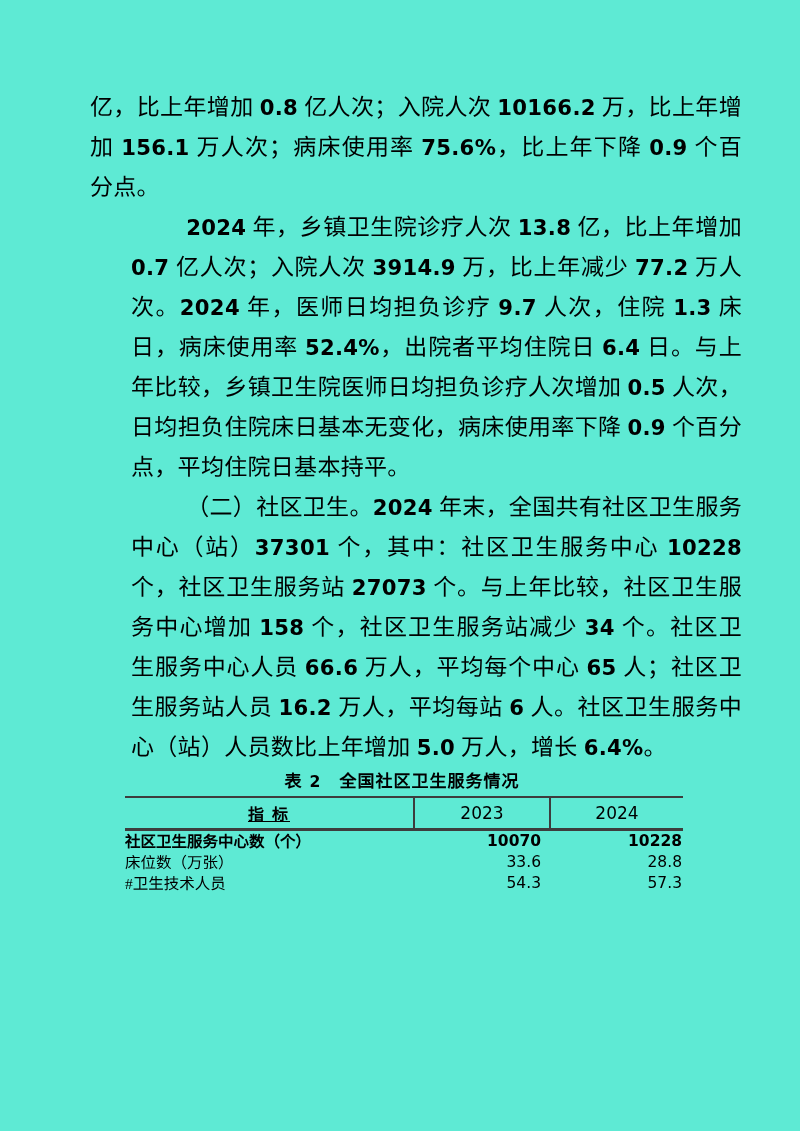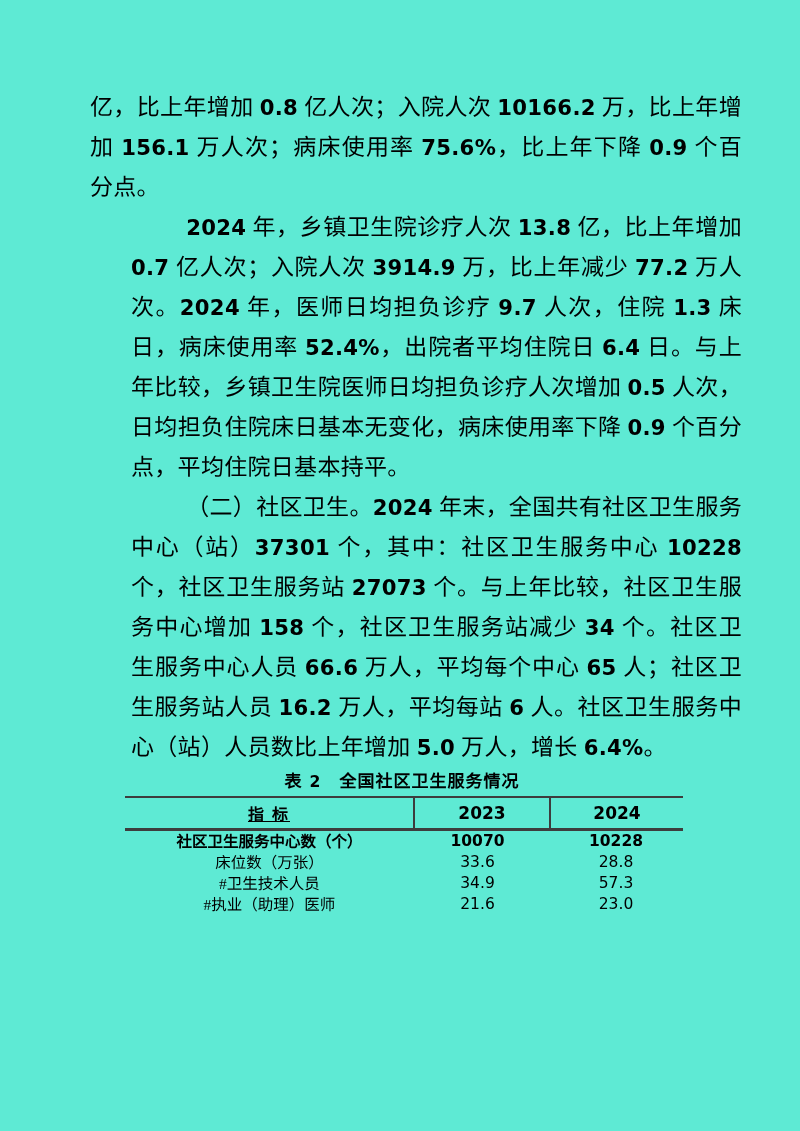--- a/index.html
+++ b/index.html
@@ -53,37 +53,37 @@
   th.col-indicator {
     width:288px;
     font-size:16px; font-weight:bold;
     letter-spacing:2px;
     font-family:"Liberation Serif","DejaVu Serif",serif;
     text-decoration:underline;
   }
   th.col-year {
     width:134px;
     font-family:"DejaVu Sans","Liberation Sans",sans-serif;
-    font-size:17px; font-weight:bold;
+    font-size:17px; font-weight:normal;
     border-left:2px solid #3d3d3d;
     margin-left:16px;
   }
   th.col-year.last { width:132px; }
   table.stats tbody td {
     height:21px;
     padding:0;
     font-size:15.5px;
     line-height:21px;
     vertical-align:middle;
   }
-  td.label { text-align:center; padding-left:2px; }
+  td.label { text-align:left; padding-left:2px; }
   td[data-indent="1"] { padding-left:10px; }
   td[data-indent="2"] { padding-left:27px; }
   td.val {
-    text-align:center;
+    text-align:right;
     font-family:"DejaVu Sans","Liberation Sans",sans-serif;
     font-size:15px;
     margin-top:12px;
   }
   td.val.v2023 { padding-right:9px; }
   td.val.v2024 { padding-right:1px; }
   tr[data-strong="true"] td { font-weight:bold; font-size:16px; }
 </style>
 </head>
 <body>
@@ -117,24 +117,19 @@
           <td class="val v2023">10070</td>
           <td class="val v2024">10228</td>
         </tr>
         <tr data-strong="false">
           <td class="label" data-indent="0">床位数（万张）</td>
           <td class="val v2023">33.6</td>
           <td class="val v2024">28.8</td>
         </tr>
         <tr data-strong="false">
           <td class="label" data-indent="1">#卫生技术人员</td>
-          <td class="val v2023">34.9</td>
+          <td class="val v2023">54.3</td>
           <td class="val v2024">57.3</td>
-        </tr>
-        <tr data-strong="false">
-          <td class="label" data-indent="2">#执业（助理）医师</td>
-          <td class="val v2023">21.6</td>
-          <td class="val v2024">23.0</td>
         </tr>
       </tbody>
     </table>
   </div>
 </div>
 
 </body></html>

